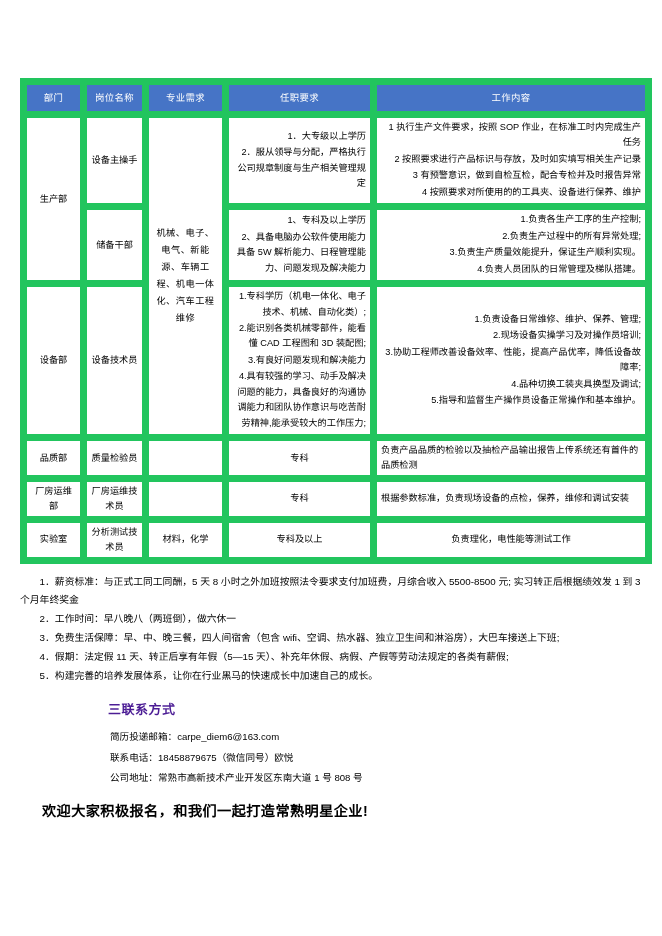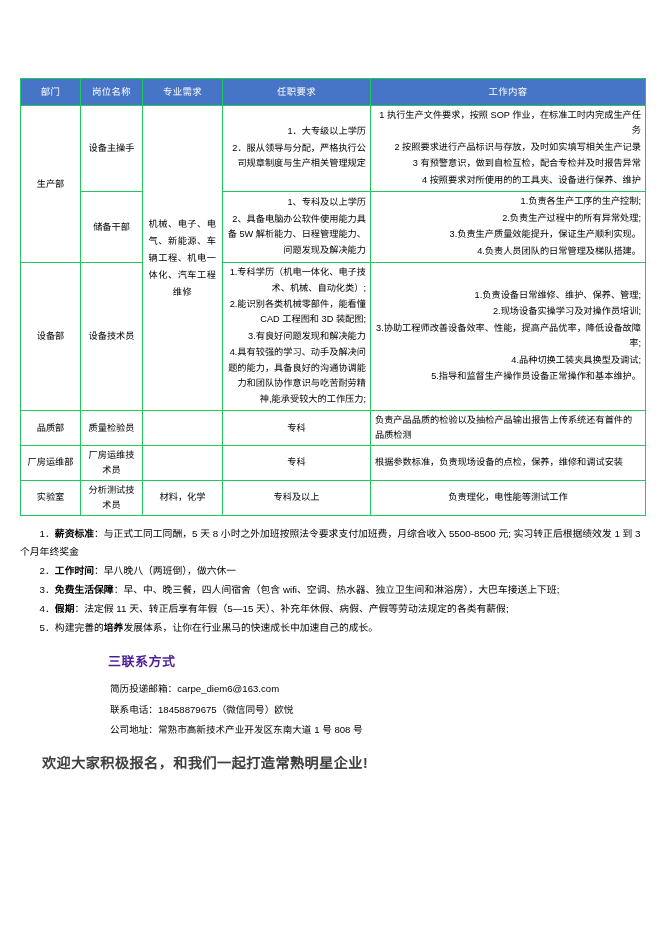--- a/index.html
+++ b/index.html
@@ -25,21 +25,21 @@
 
   
   table.job-table {
     border-collapse: collapse;
     table-layout: fixed;
     width: 625px;
     font-size: 9.2px;
     line-height: 1.62;
   }
   table.job-table td, table.job-table th {
-    border: 1px solid #22c55e;
+    border: 7px solid #22c55e;
     vertical-align: middle;
     padding: 2px 4px;
     word-break: break-all;
   }
   thead th {
     background: #4674C6;
     color: #ffffff;
     font-weight: normal;
     height: 22px;
     font-size: 9.4px;
@@ -76,39 +76,39 @@
   .benefits {
     margin-top: 9px;
     font-size: 9.8px;
     line-height: 1.92;
     color: #000;
   }
   .benefits p {
     margin: 0;
     text-indent: 2em;
   }
-  .benefits b { font-weight: bold; }
+  .benefits b { font-weight: normal; }
 
   
   .contact-title {
     margin: 14px 0 0 88px;
     color: #4c1d95;
     font-weight: bold;
     font-size: 13px;
     letter-spacing: 0.5px;
   }
   .contact-lines {
     margin: 9px 0 0 90px;
     font-size: 9.6px;
     line-height: 2.1;
   }
   .contact-lines div { white-space: nowrap; }
   .slogan {
     margin: 12px 0 0 22px;
-    color: #404040;
+    color: #000000;
     font-weight: bold;
     font-size: 14.2px;
     letter-spacing: 0.4px;
   }
 </style>
 </head>
 <body>
 
 <div class="page">
 

